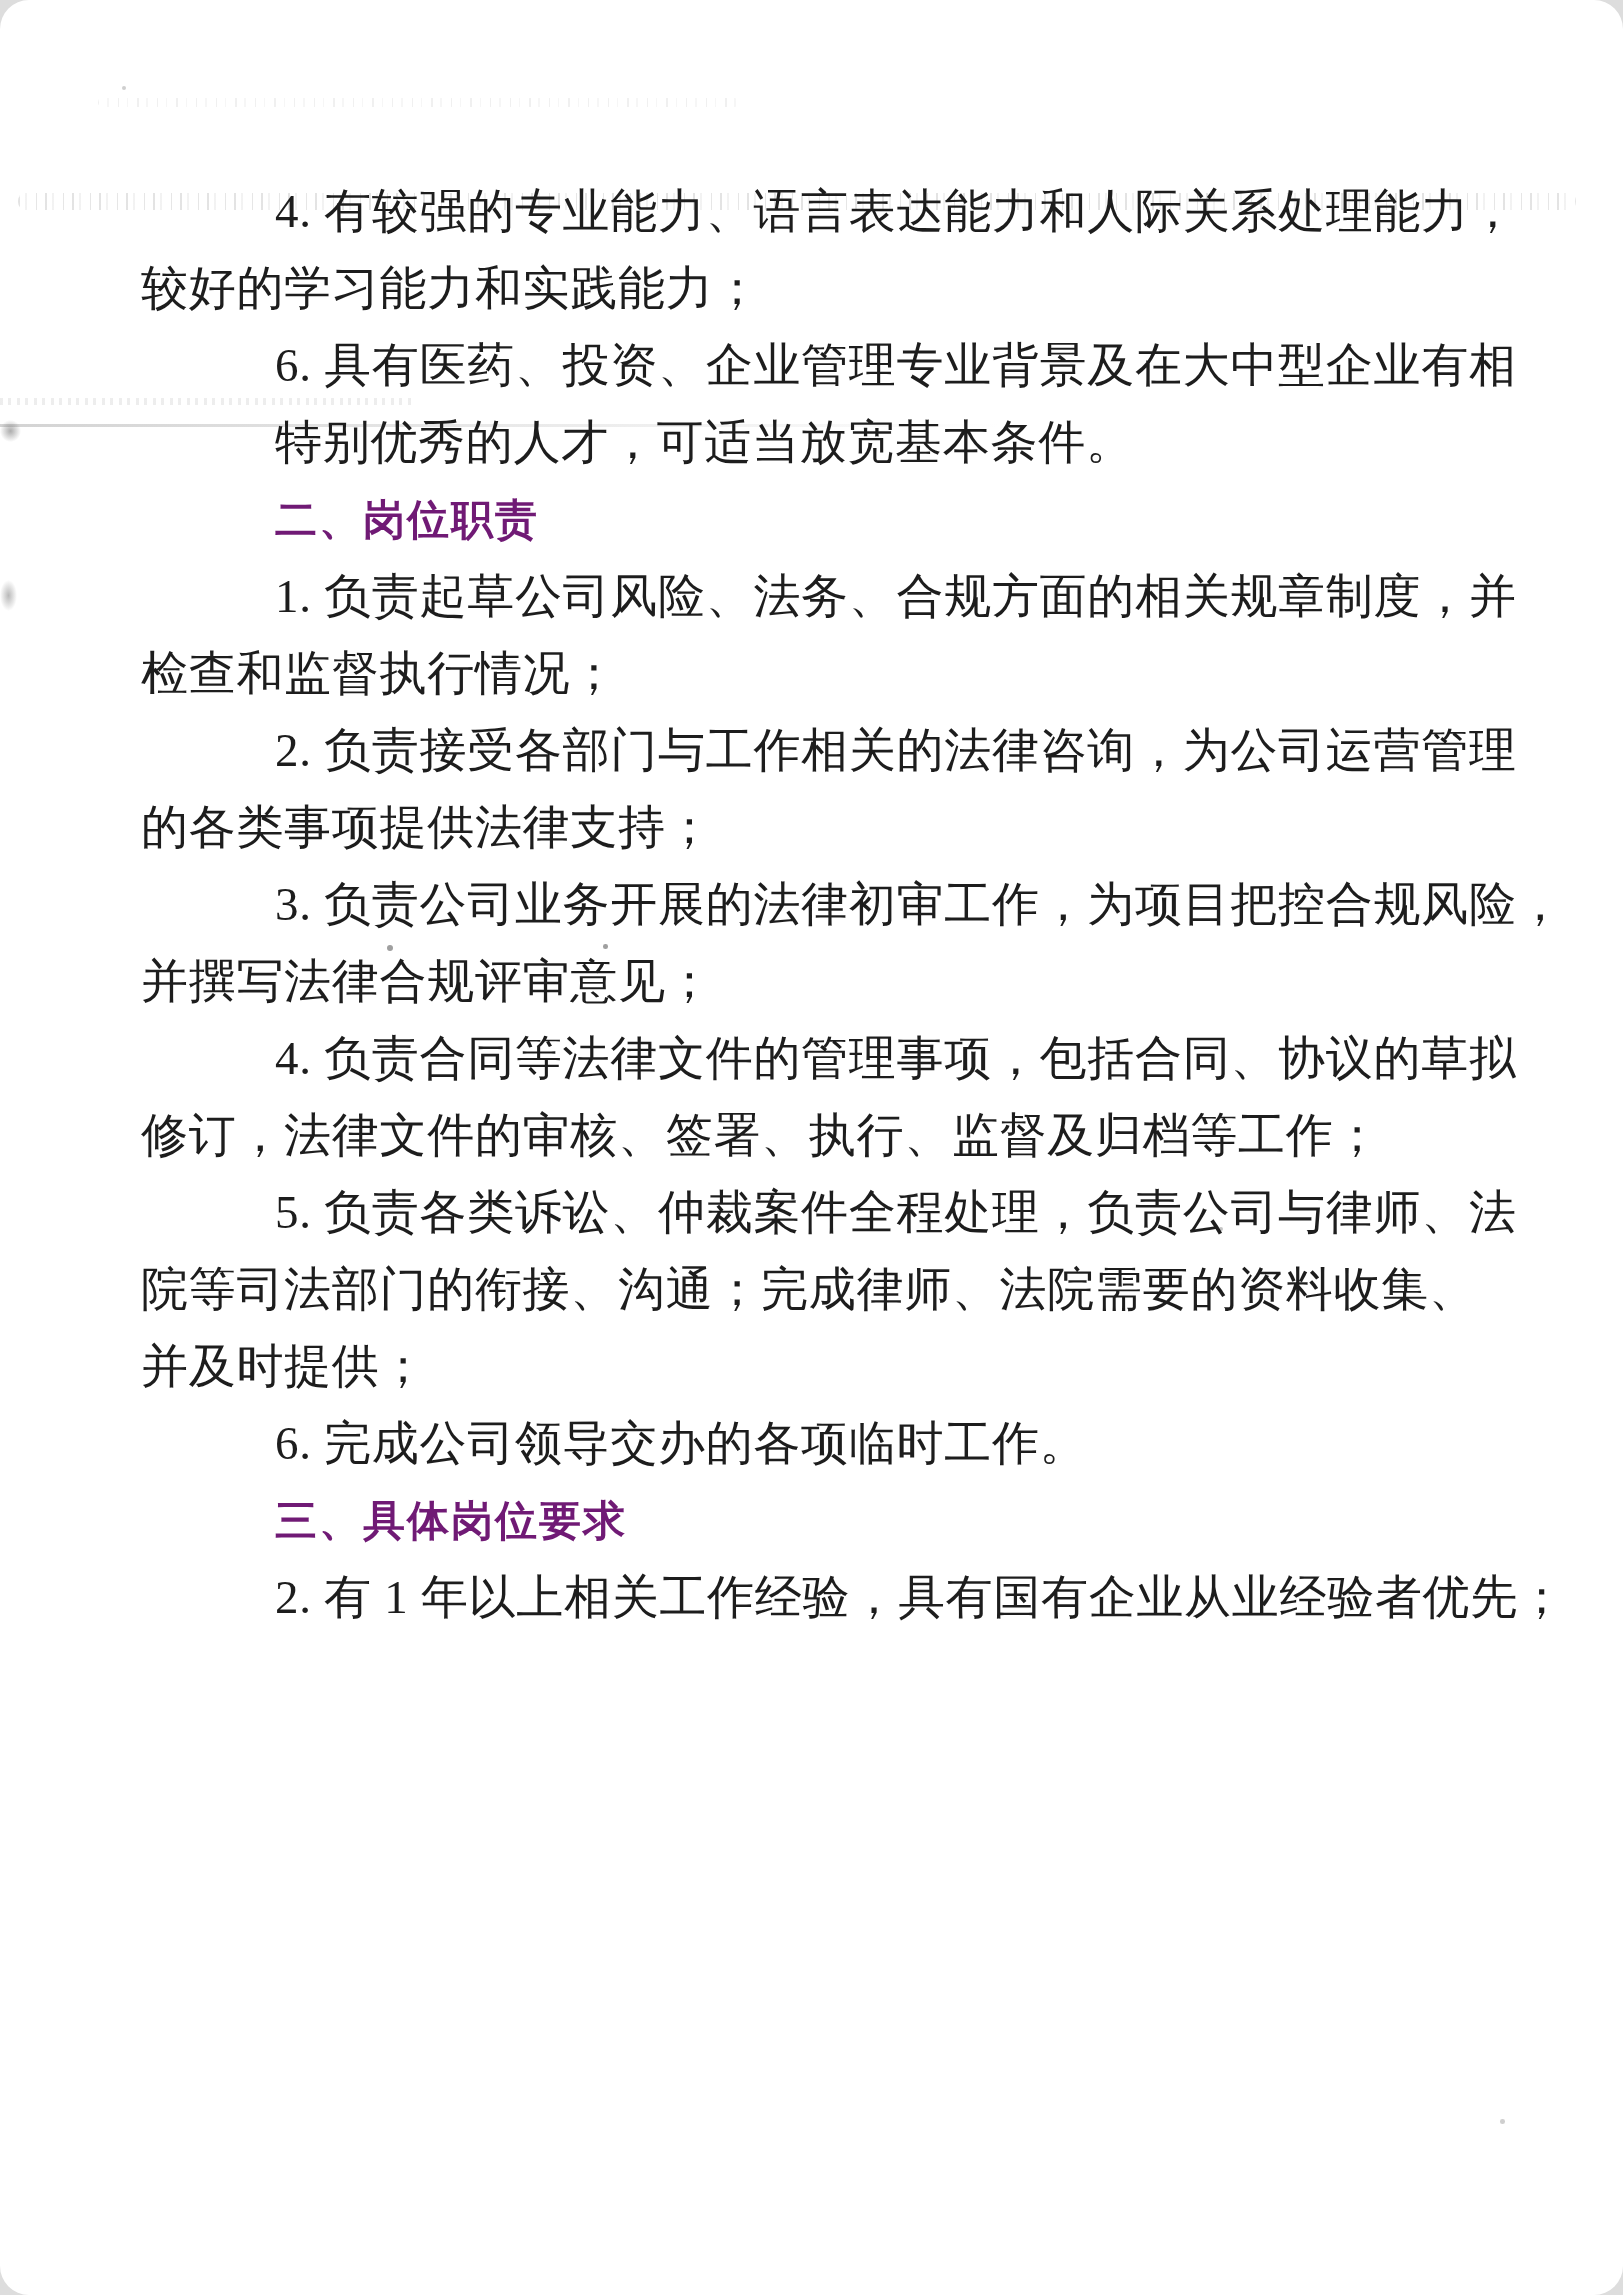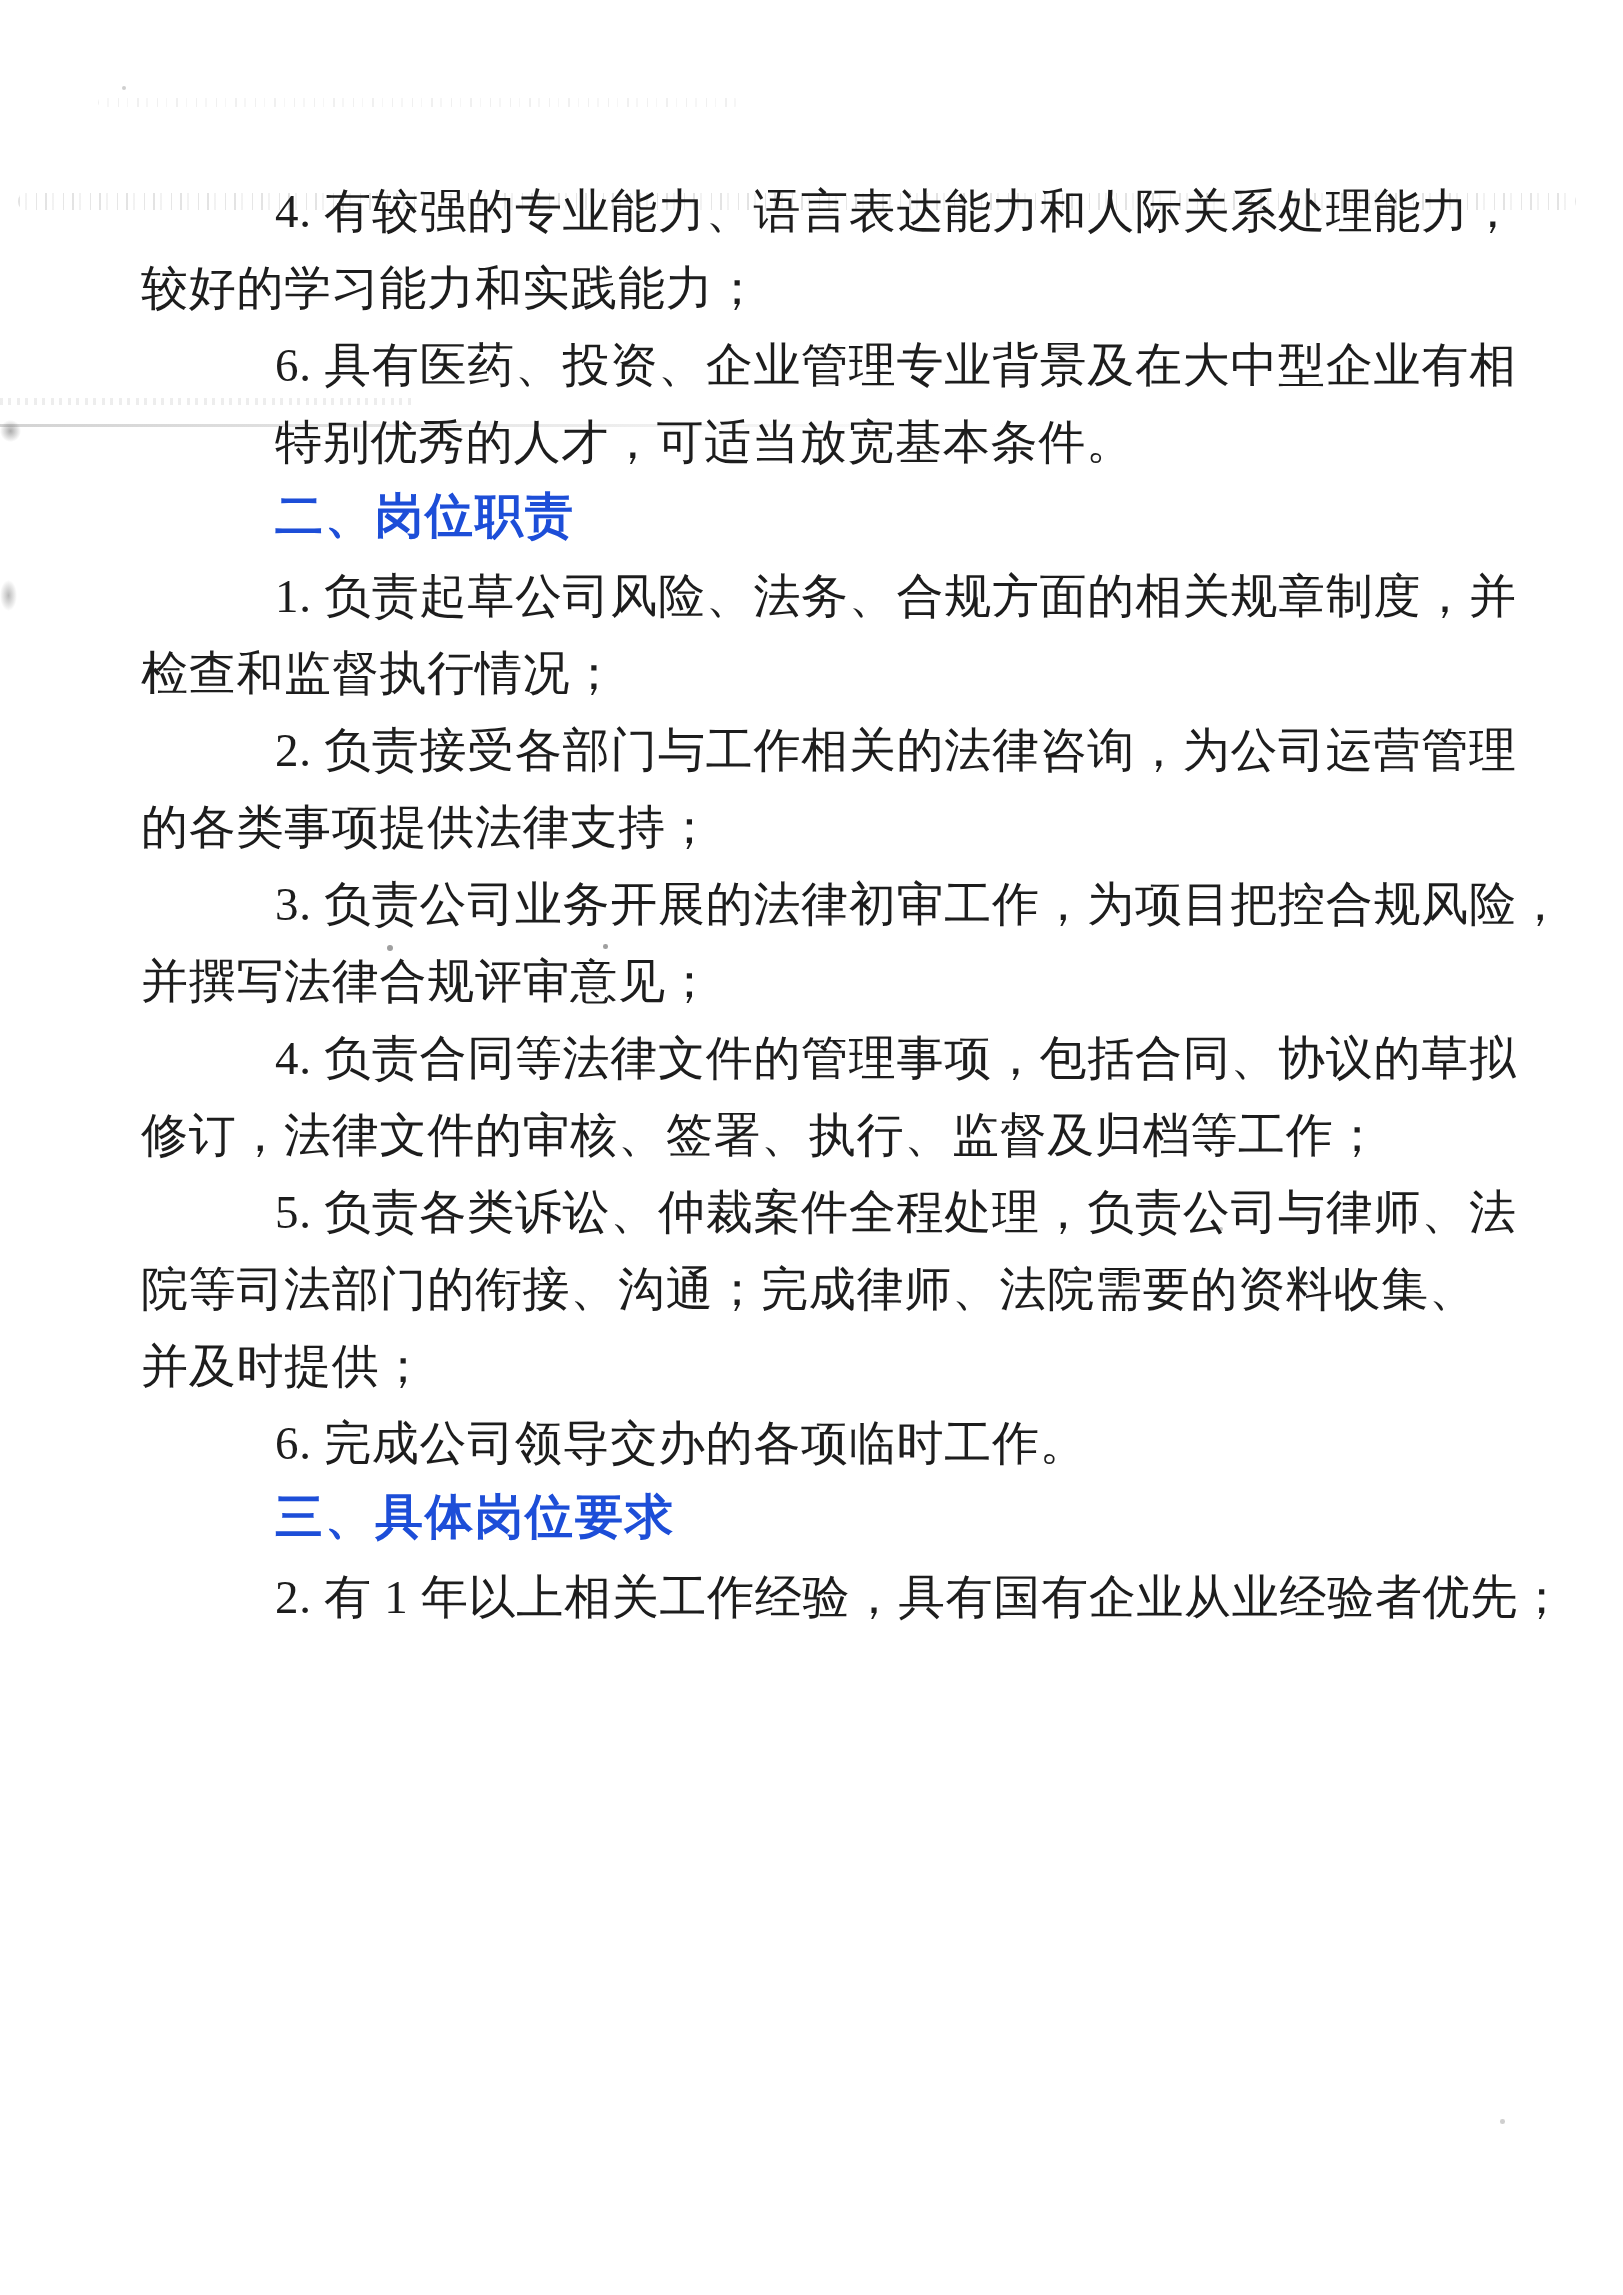--- a/index.html
+++ b/index.html
@@ -1,28 +1,28 @@
 <!DOCTYPE html>
 <html style="font-size:10.5px"><head>
 <meta charset="utf-8">
 <style>
   html,body{margin:0;padding:0;background:#ddd;}
   .page{
     position:relative;width:1623px;height:2295px;background:#ffffff;overflow:hidden;
-    font-family:"Liberation Serif","DejaVu Serif",serif;color:#1d1d1d;
+    font-family:"Liberation Serif","DejaVu Serif",serif;color:#1d1d1d;border-radius:29px;
   }
   .text-block{position:absolute;left:141px;top:173px;width:1407px;}
   .line{
     font-size:47px;height:77px;line-height:77px;letter-spacing:0.7px;
     white-space:nowrap;font-weight:400;
   }
   .line.indent{padding-left:134px;}
   .line.heading{
-    font-family:Liberation Mono, monospace;
-    font-weight:700;font-size:48px;letter-spacing:2px;color:#1d4ed8;
+    font-family:Liberation Sans, sans-serif;
+    font-weight:700;font-size:42px;letter-spacing:2px;color:#701a75;
   }
   
   .artifact{position:absolute;pointer-events:none;}
   .noise-band-top{
     left:18.3px;top:193px;width:1558px;height:17px;opacity:.5;border-radius:7.9px;
     background:repeating-linear-gradient(90deg,
       rgba(110,110,110,.38) 0 2px, transparent 2px 7.2px,
       rgba(140,140,140,.22) 7.2px 9.2px, transparent 9.2px 17.7px,
       rgba(90,90,90,.30) 17.7px 19px, transparent 19px 27px);
   }

